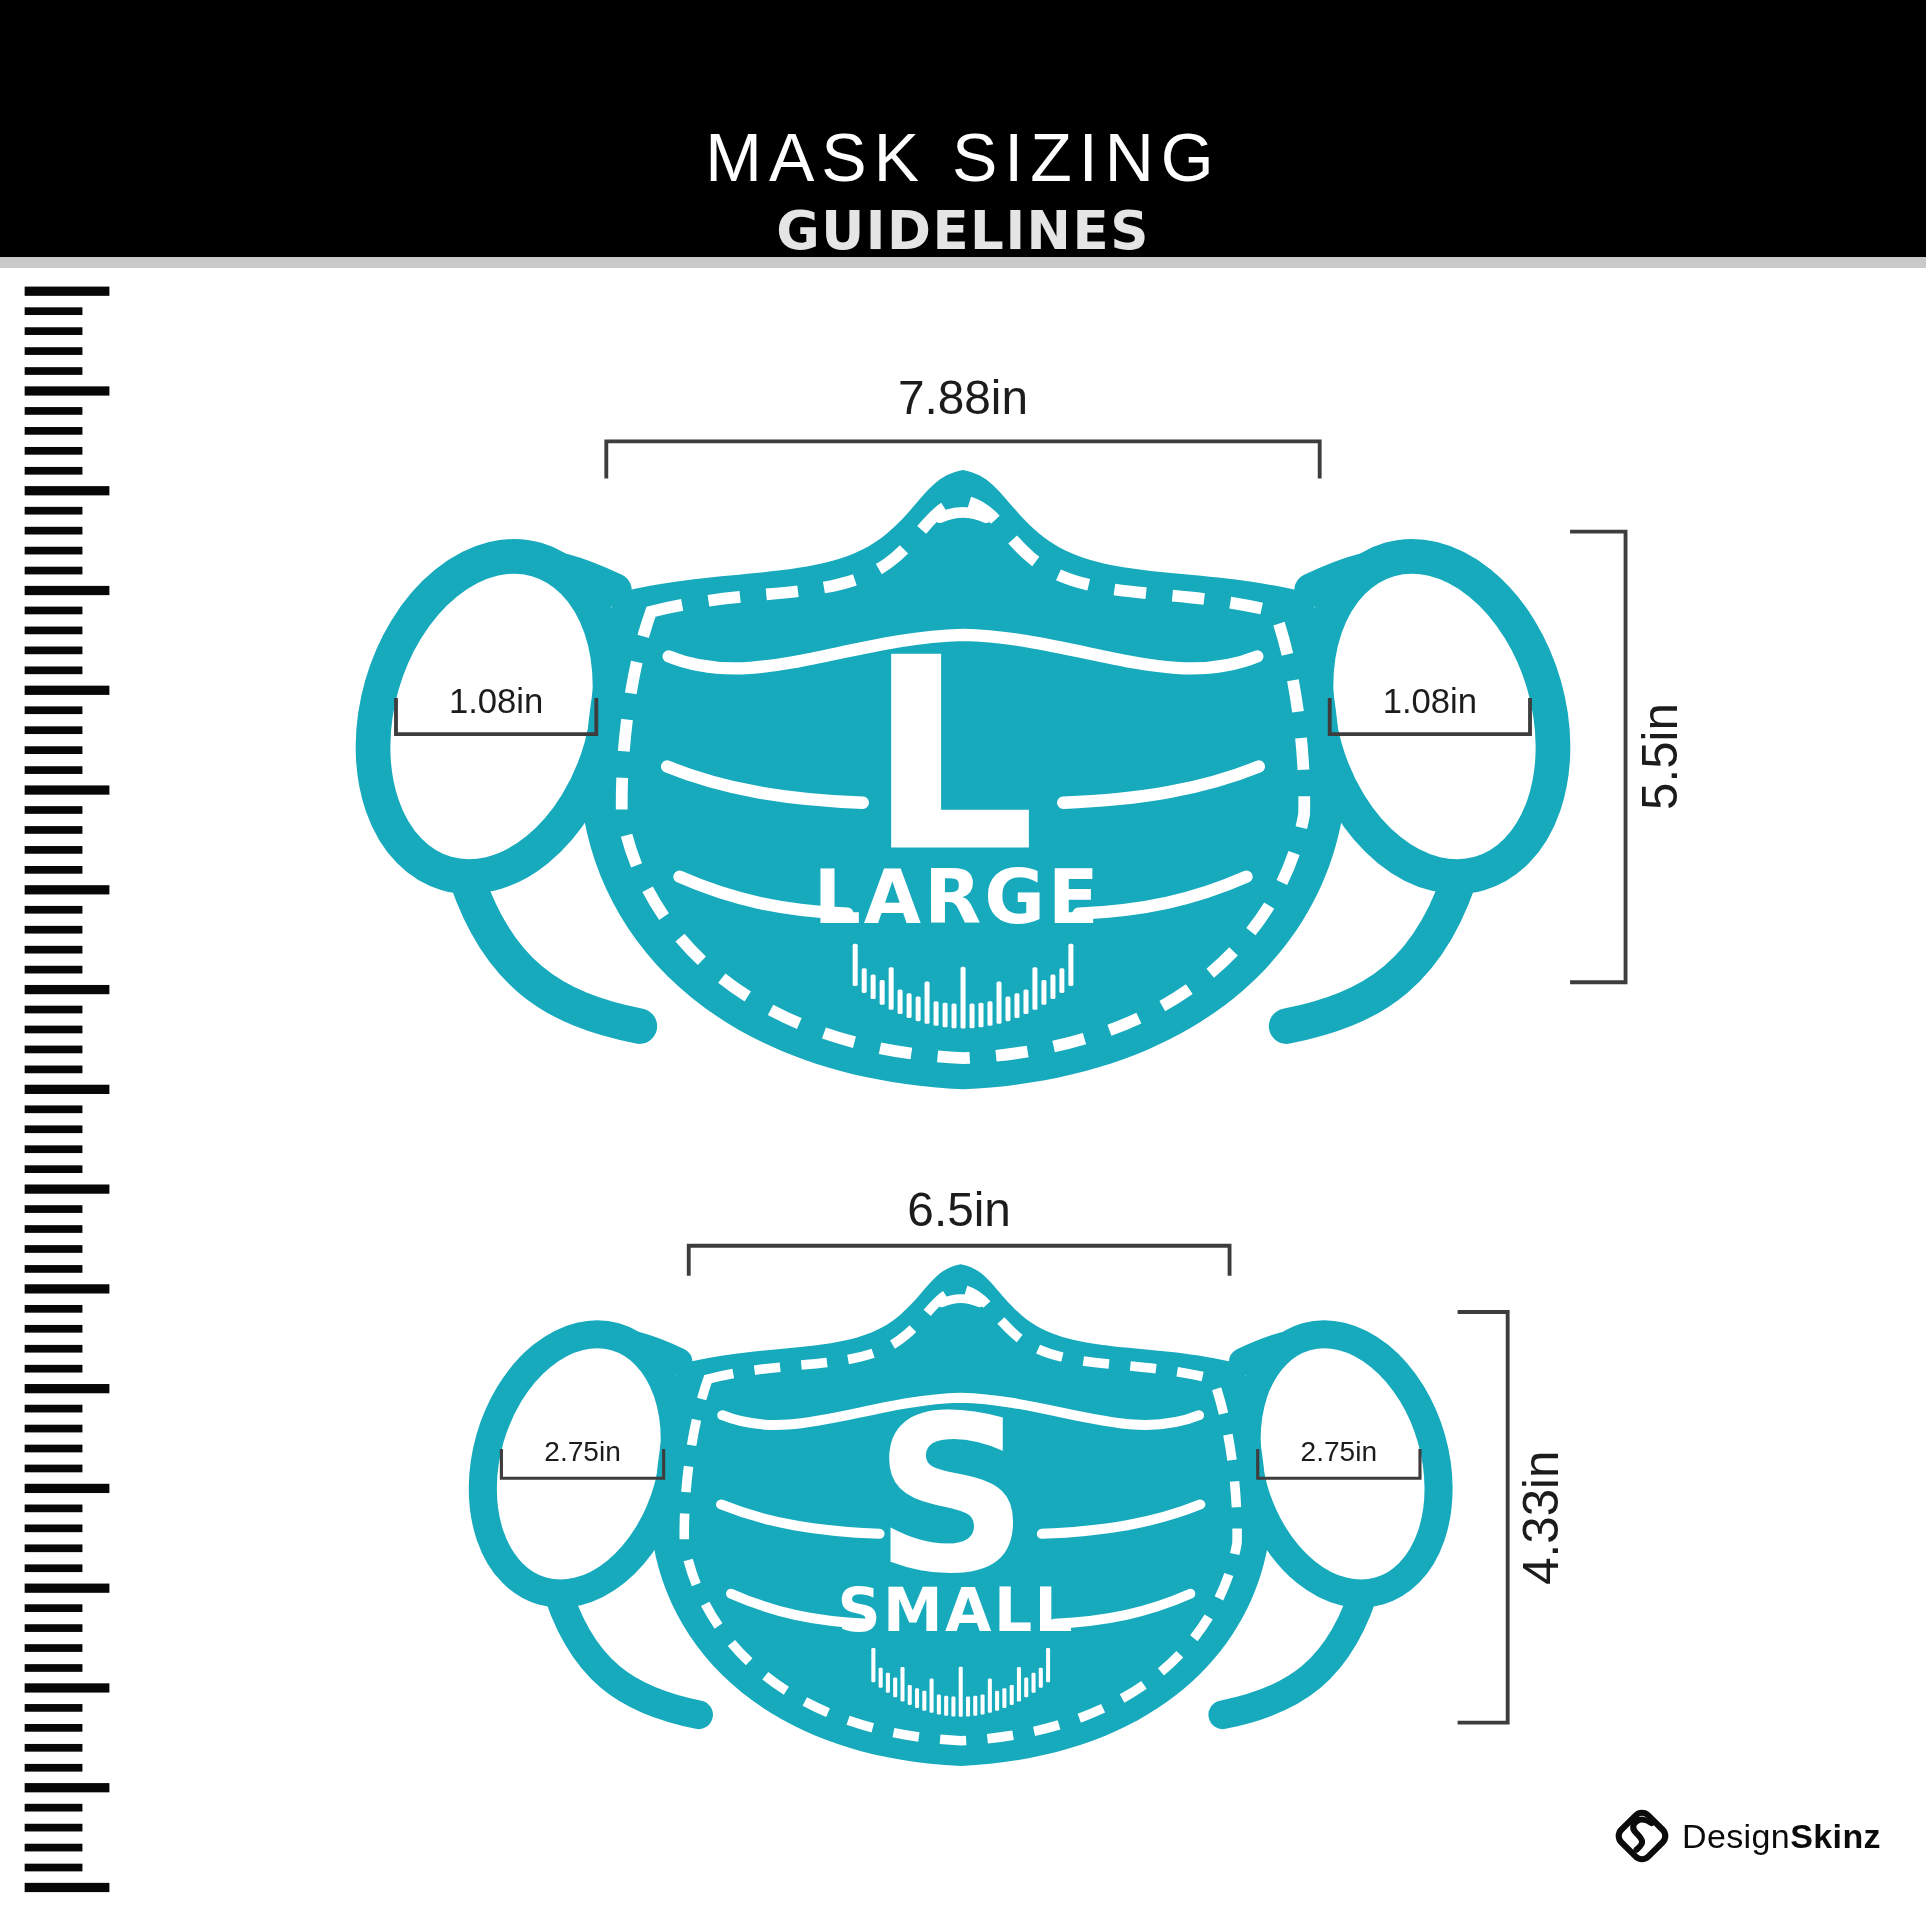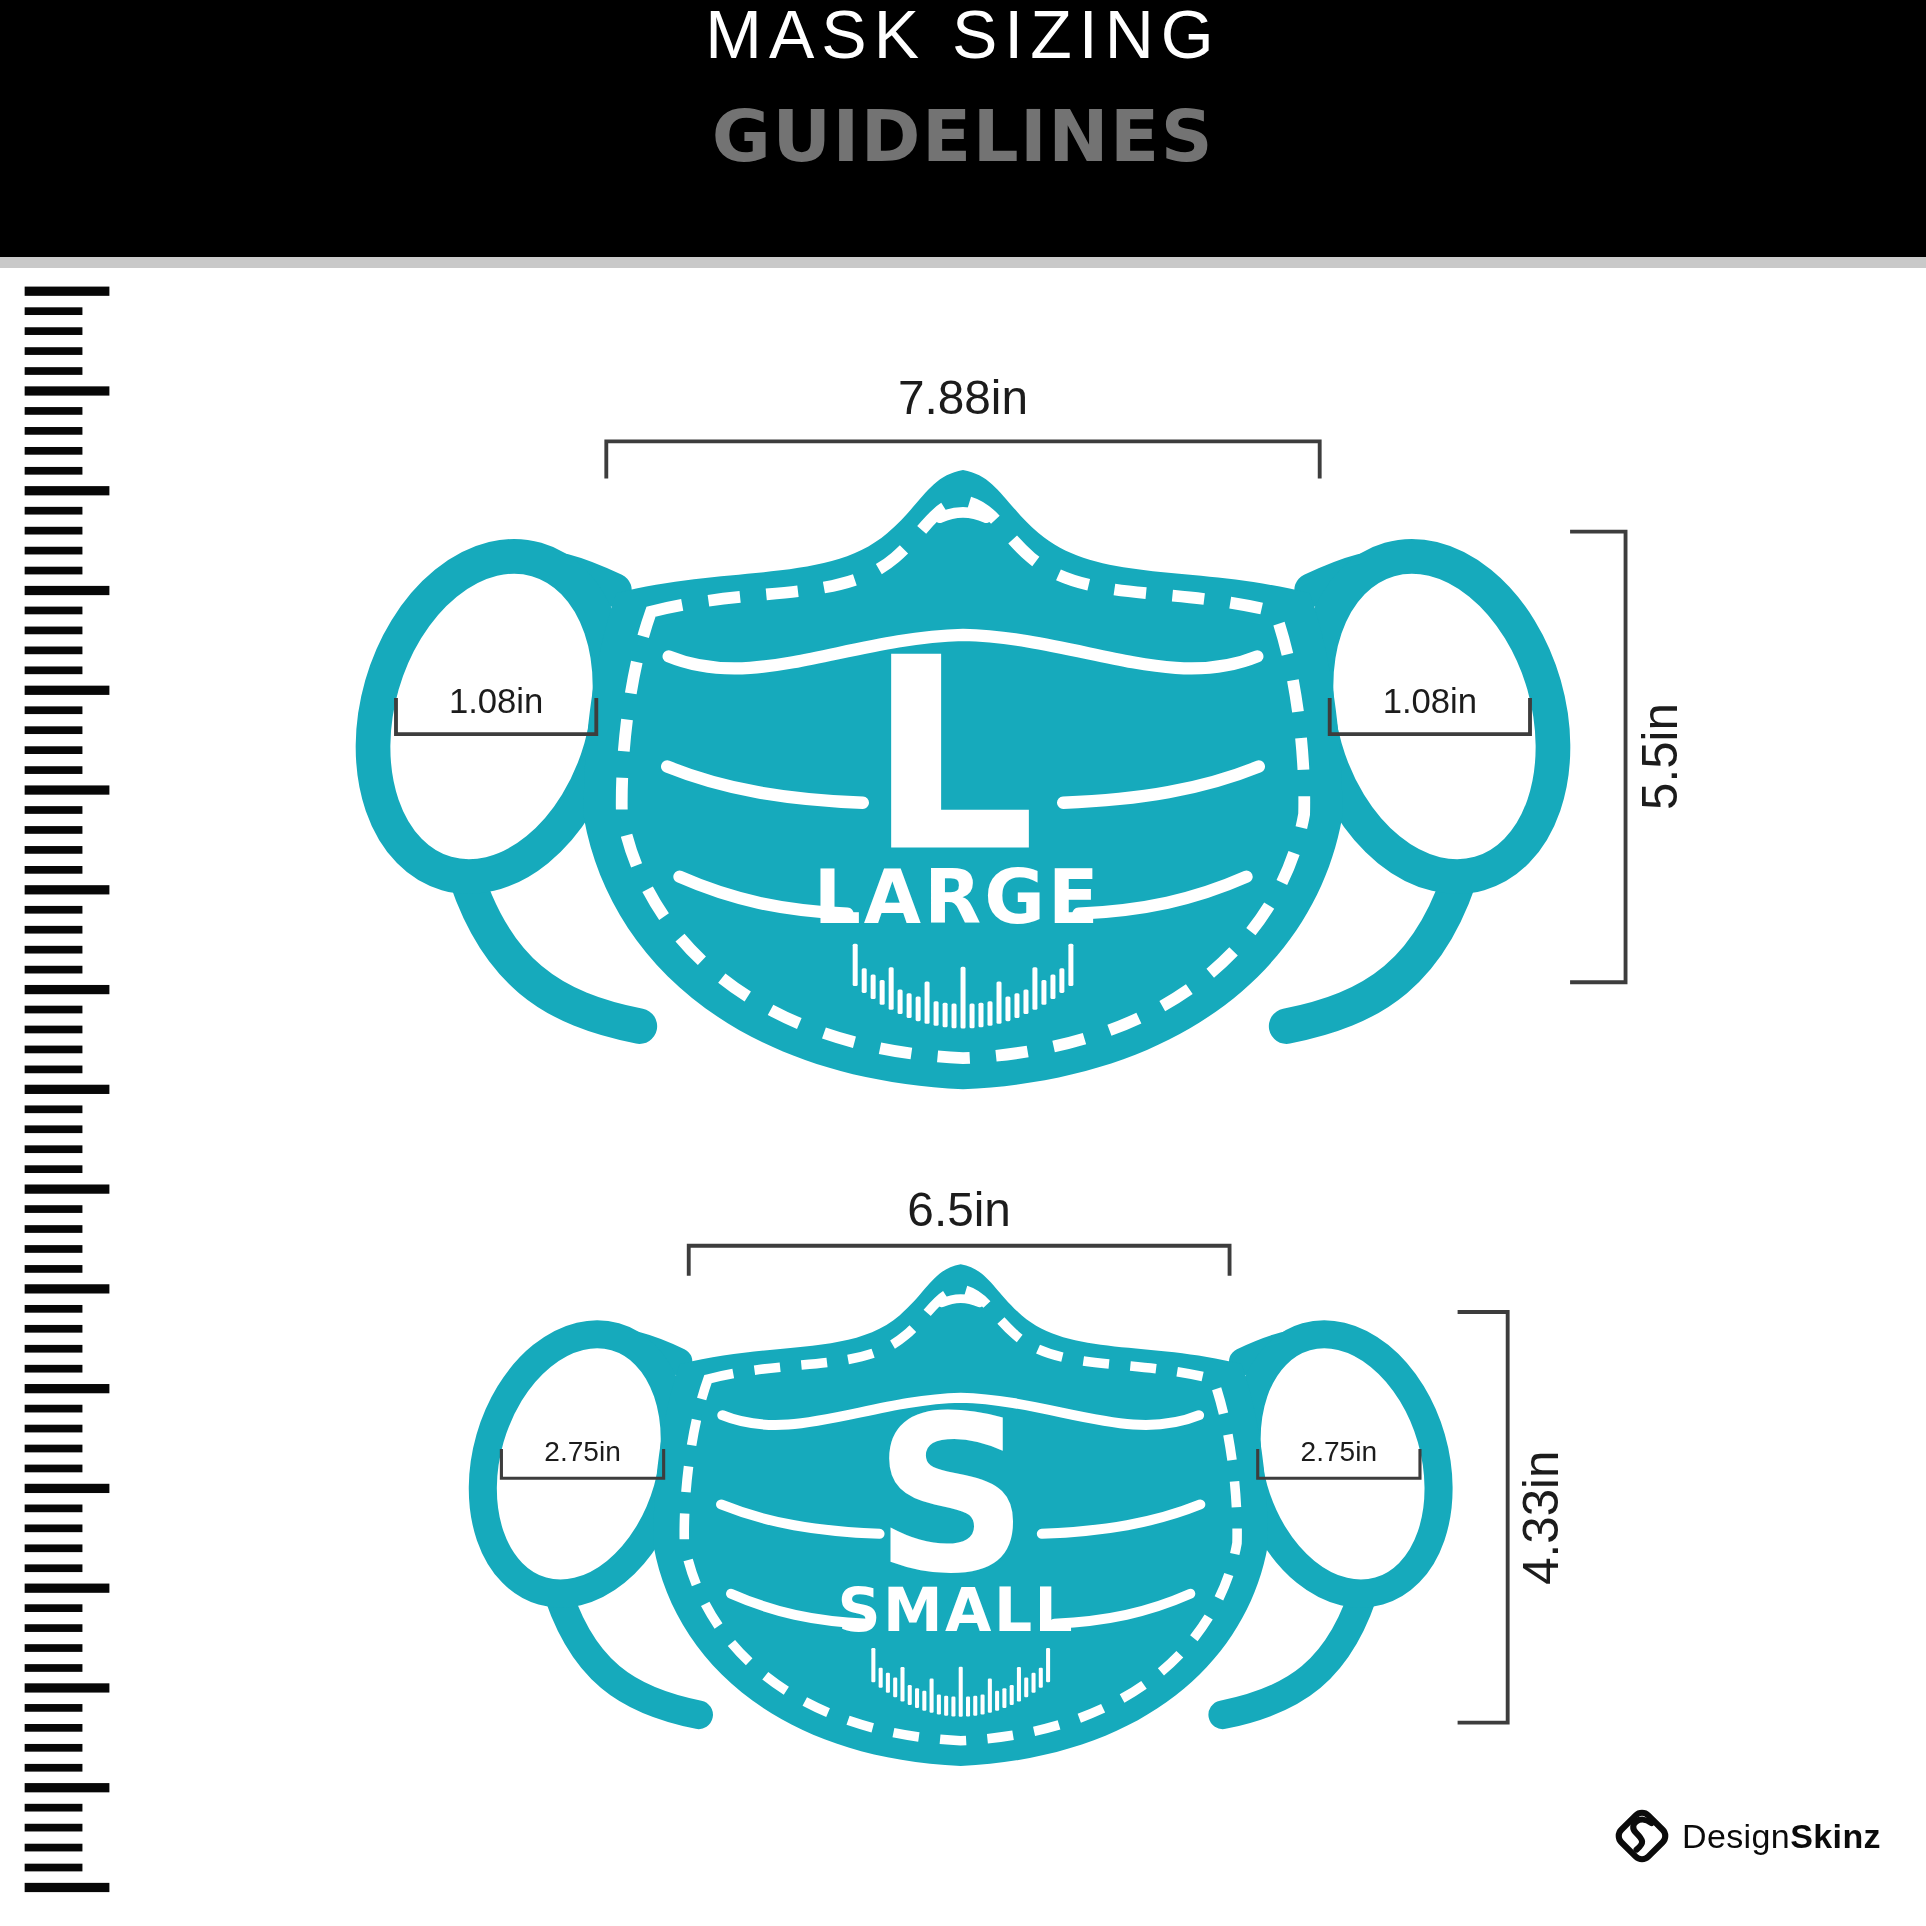--- a/index.html
+++ b/index.html
@@ -9,32 +9,31 @@
     font-family:"Liberation Sans", sans-serif;
     position:relative;
     overflow:hidden;
   }
   .canvas{ position:absolute; inset:0; width:1926px; height:1926px; }
 
   
   .header{
     position:absolute; left:0; top:0; width:1926px; height:257px;
     background:var(--header-bg,#000);
-    display:flex; flex-direction:column; align-items:center; justify-content:flex-start;
-    gap:24px;
+    display:flex; flex-direction:column; align-items:center; justify-content:flex-end;
+    gap:13px;
   }
   .header .line1{
     color:#fff; font-size:68px; font-weight:400; letter-spacing:7px;
     line-height:1;
   }
   .header .line2{
-    color:#737373; font-size:72px; font-weight:800; letter-spacing:1.5px;
+    color:#e5e5e5; font-size:53px; font-weight:800; letter-spacing:1.5px;
     line-height:1;
     font-family:"DejaVu Sans", "Liberation Sans", sans-serif;
-    margin-top:8px;
   }
   .divider{
     position:absolute; left:0; top:257px; width:1926px; height:10.8px;
     background:var(--divider,#c9c9c9);
   }
 
   
   svg.scene{ position:absolute; left:0; top:0; width:1926px; height:1926px; }
 
   .dim-label{

